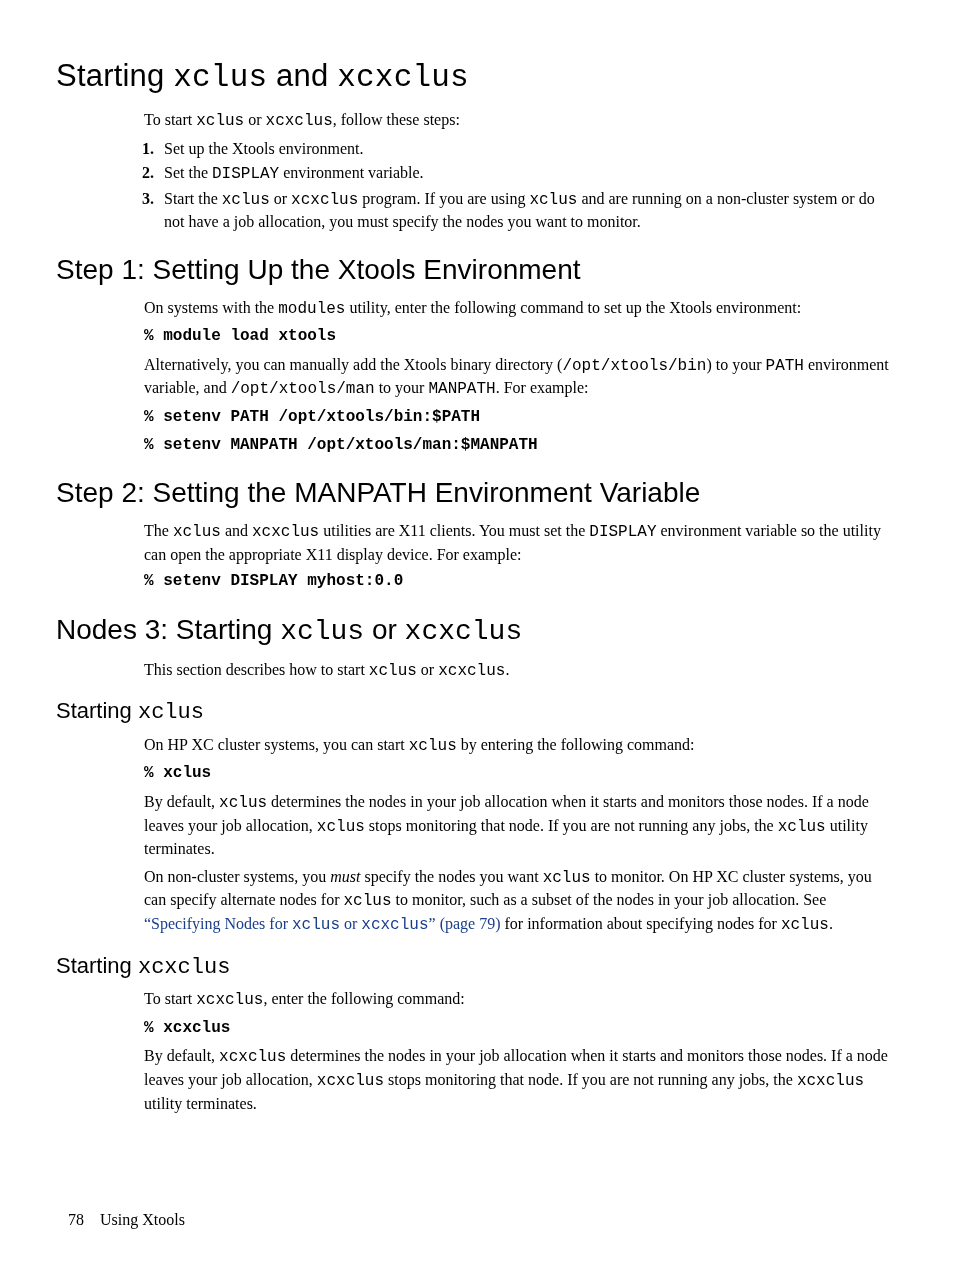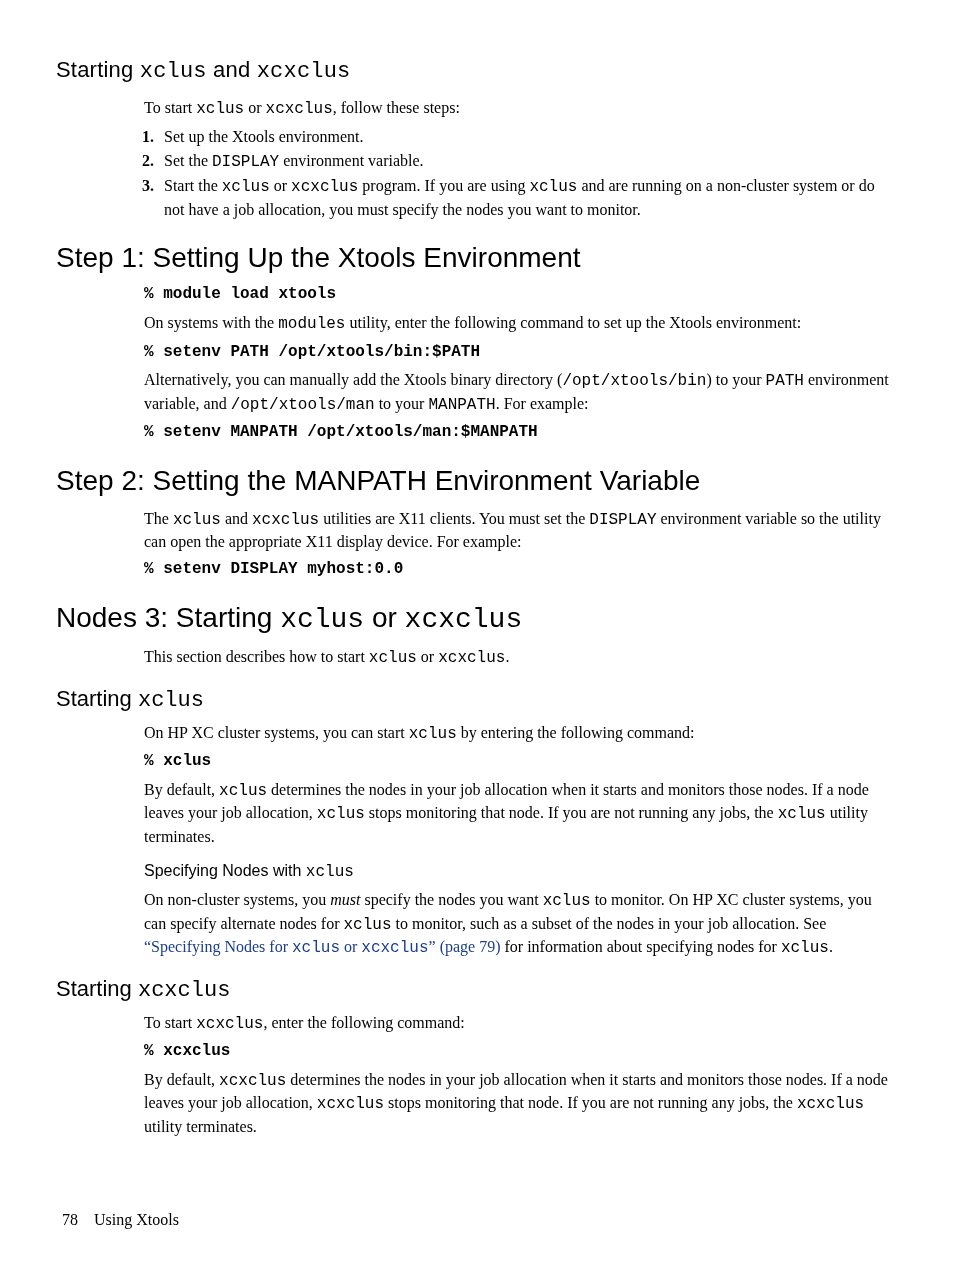--- a/index.html
+++ b/index.html
@@ -11,21 +11,21 @@
     color: #000;
     background: #fff;
     width: 954px;
     padding: 55px 56px 40px 56px;
     box-sizing: border-box;
   }
   code, .mono { font-family: "Courier New", Courier, monospace; }
   h1 {
     font-family: Futura, "Trebuchet MS", Arial, sans-serif;
     font-weight: 300;
-    font-size: 22px;
+    font-size: 31px;
     margin: 0 0 10px 0;
     letter-spacing: 0.2px;
   }
   h2 {
     font-family: Futura, "Trebuchet MS", Arial, sans-serif;
     font-weight: 300;
     font-size: 28px;
     margin: 18px 0 8px 0;
   }
   h3 {
@@ -44,21 +44,21 @@
   p { margin: 6px 0; }
   ol.steps {
     margin: 6px 0 18px 72px;
     padding-left: 30px;
   }
   ol.steps li { padding-left: 6px; margin: 2px 0; }
   ol.steps li::marker { font-weight: bold; }
   .cmd { font-family: "Courier New", Courier, monospace; font-weight: bold; }
   a.xref { color: #1a3e8c; text-decoration: none; }
   .pagewrap { position: relative; min-height: 1176px; }
-  .footer-row { position: absolute; bottom: 0; left: 6px; }
+  .footer-row { position: absolute; bottom: 0; left: 12px; }
   em { font-style: italic; }
 </style>
 </head>
 <body>
 
 <div class="pagewrap">
 
 <h1>
   <span>Starting </span><code>xclus</code><span> and </span><code>xcxclus</code>
 </h1>
@@ -68,28 +68,28 @@
 </p>
 
 <ol class="steps">
   <li><span>Set up the Xtools environment.</span></li>
   <li><span>Set the </span><code>DISPLAY</code><span> environment variable.</span></li>
   <li><span>Start the </span><code>xclus</code><span> or </span><code>xcxclus</code><span> program. If you are using </span><code>xclus</code><span> and are running on a non-cluster system or do not have a job allocation, you must specify the nodes you want to monitor.</span></li>
 </ol>
 
 <h2>Step 1: Setting Up the Xtools Environment</h2>
 
-<p class="indent1 cmd">% module load xtools</p>
 <p class="indent1">
   <span>On systems with the </span><code>modules</code><span> utility, enter the following command to set up the Xtools environment:</span>
 </p>
-<p class="indent1 cmd">% setenv PATH /opt/xtools/bin:$PATH</p>
+<p class="indent1 cmd">% module load xtools</p>
 <p class="indent1">
   <span>Alternatively, you can manually add the Xtools binary directory (</span><code>/opt/xtools/bin</code><span>) to your </span><code>PATH</code><span> environment variable, and </span><code>/opt/xtools/man</code><span> to your </span><code>MANPATH</code><span>. For example:</span>
 </p>
+<p class="indent1 cmd">% setenv PATH /opt/xtools/bin:$PATH</p>
 <p class="indent1 cmd">% setenv MANPATH /opt/xtools/man:$MANPATH</p>
 
 <h2>Step 2: Setting the MANPATH Environment Variable</h2>
 
 <p class="indent1">
   <span>The </span><code>xclus</code><span> and </span><code>xcxclus</code><span> utilities are X11 clients. You must set the </span><code>DISPLAY</code><span> environment variable so the utility can open the appropriate X11 display device. For example:</span>
 </p>
 <p class="indent1 cmd">% setenv DISPLAY myhost:0.0</p>
 
 <h2>
@@ -105,23 +105,20 @@
 </h3>
 
 <p class="indent1">
   <span>On HP XC cluster systems, you can start </span><code>xclus</code><span> by entering the following command:</span>
 </p>
 <p class="indent1 cmd">% xclus</p>
 <p class="indent1">
   <span>By default, </span><code>xclus</code><span> determines the nodes in your job allocation when it starts and monitors those nodes. If a node leaves your job allocation, </span><code>xclus</code><span> stops monitoring that node. If you are not running any jobs, the </span><code>xclus</code><span> utility terminates.</span>
 </p>
 
-<h4 class="indent1">
-  <span>Specifying Nodes with </span><code>xclus</code>
-</h4>
 
 <p class="indent1">
   <span>On non-cluster systems, you </span><em>must</em><span> specify the nodes you want </span><code>xclus</code><span> to monitor. On HP XC cluster systems, you can specify alternate nodes for </span><code>xclus</code><span> to monitor, such as a subset of the nodes in your job allocation. See </span><a href="#" class="xref"><span>“Specifying Nodes for </span><code>xclus</code><span> or </span><code>xcxclus</code><span>” (page 79)</span></a><span> for information about specifying nodes for </span><code>xclus</code><span>.</span>
 </p>
 
 <h3>
   <span>Starting </span><code>xcxclus</code>
 </h3>
 
 <p class="indent1">

